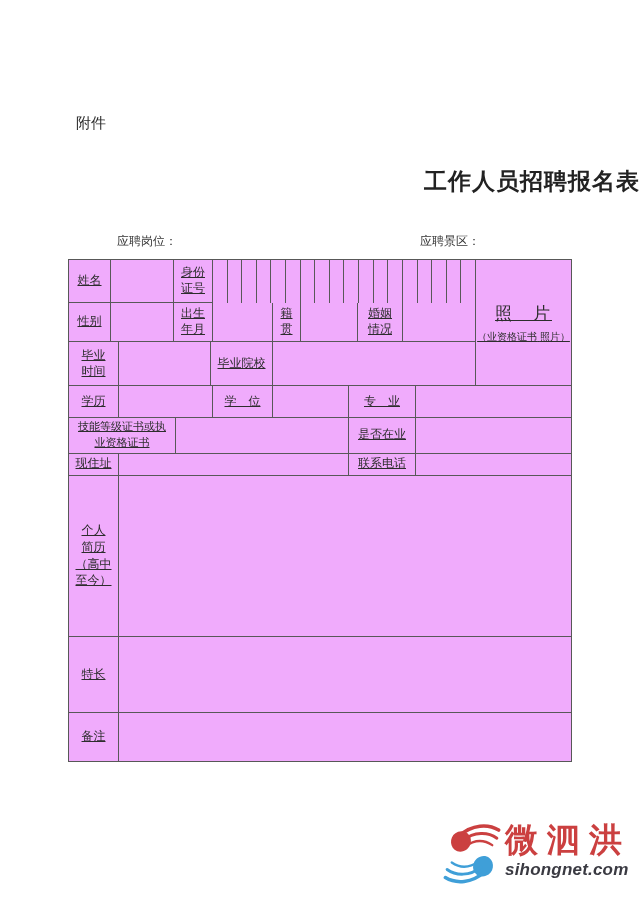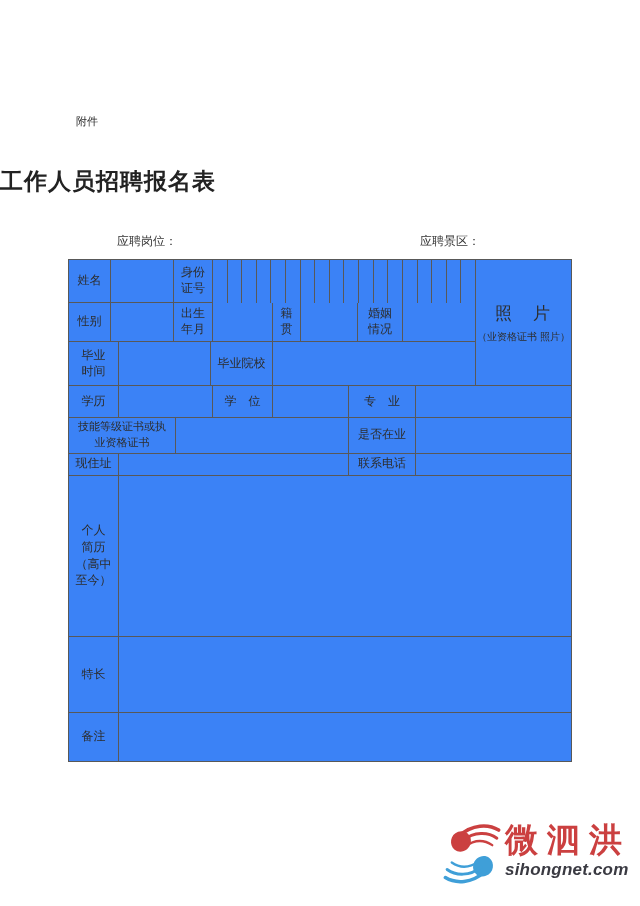--- a/index.html
+++ b/index.html
@@ -2,30 +2,30 @@
 <html><head>
 <meta charset="utf-8">
 <style>
   html,body{margin:0;padding:0;background:#ffffff;}
   body{
     width:640px;height:906px;position:relative;overflow:hidden;
     font-family:"Liberation Sans","DejaVu Sans",sans-serif;color:#2d2d2d;
   }
   .sheet{position:absolute;inset:0;background:#fff;}
 
-  .attachment{position:absolute;left:76px;top:114px;font-size:11px;color:#2b2b2b;}
-  .doc-title{position:absolute;left:0;top:166px;width:100%;text-align:left;
+  .attachment{position:absolute;left:76px;top:114px;font-size:15px;color:#2b2b2b;}
+  .doc-title{position:absolute;left:0;top:166px;width:100%;text-align:right;
     font-size:23px;font-weight:600;letter-spacing:1px;color:#222;}
   .field-label{position:absolute;top:233px;font-size:12px;color:#333;}
   .pos-label{left:117px;}
   .area-label{left:420px;}
 
   
   .form-table{position:absolute;left:68px;top:259px;width:504px;height:503px;
-    box-sizing:border-box;border:1px solid #585858;display:flex;flex-direction:column;background:#3b82f6;}
+    box-sizing:border-box;border:1px solid #585858;display:flex;flex-direction:column;background:#f0abfc;text-decoration:underline;}
   .row{display:flex;align-items:stretch;box-sizing:border-box;}
   .c{box-sizing:border-box;border-right:1px solid #585858;border-bottom:1px solid #585858;
     display:flex;flex-direction:column;align-items:center;justify-content:center;
     text-align:center;font-size:12px;line-height:1.3;overflow:hidden;}
   .c span{display:block;}
   .last{border-right:none;}
   .nb{border-bottom:none;}
   .fill{flex:1 1 auto;}
 
   .h43{height:43px}.h39{height:39px}.h44{height:44px}.h126{height:126px}

